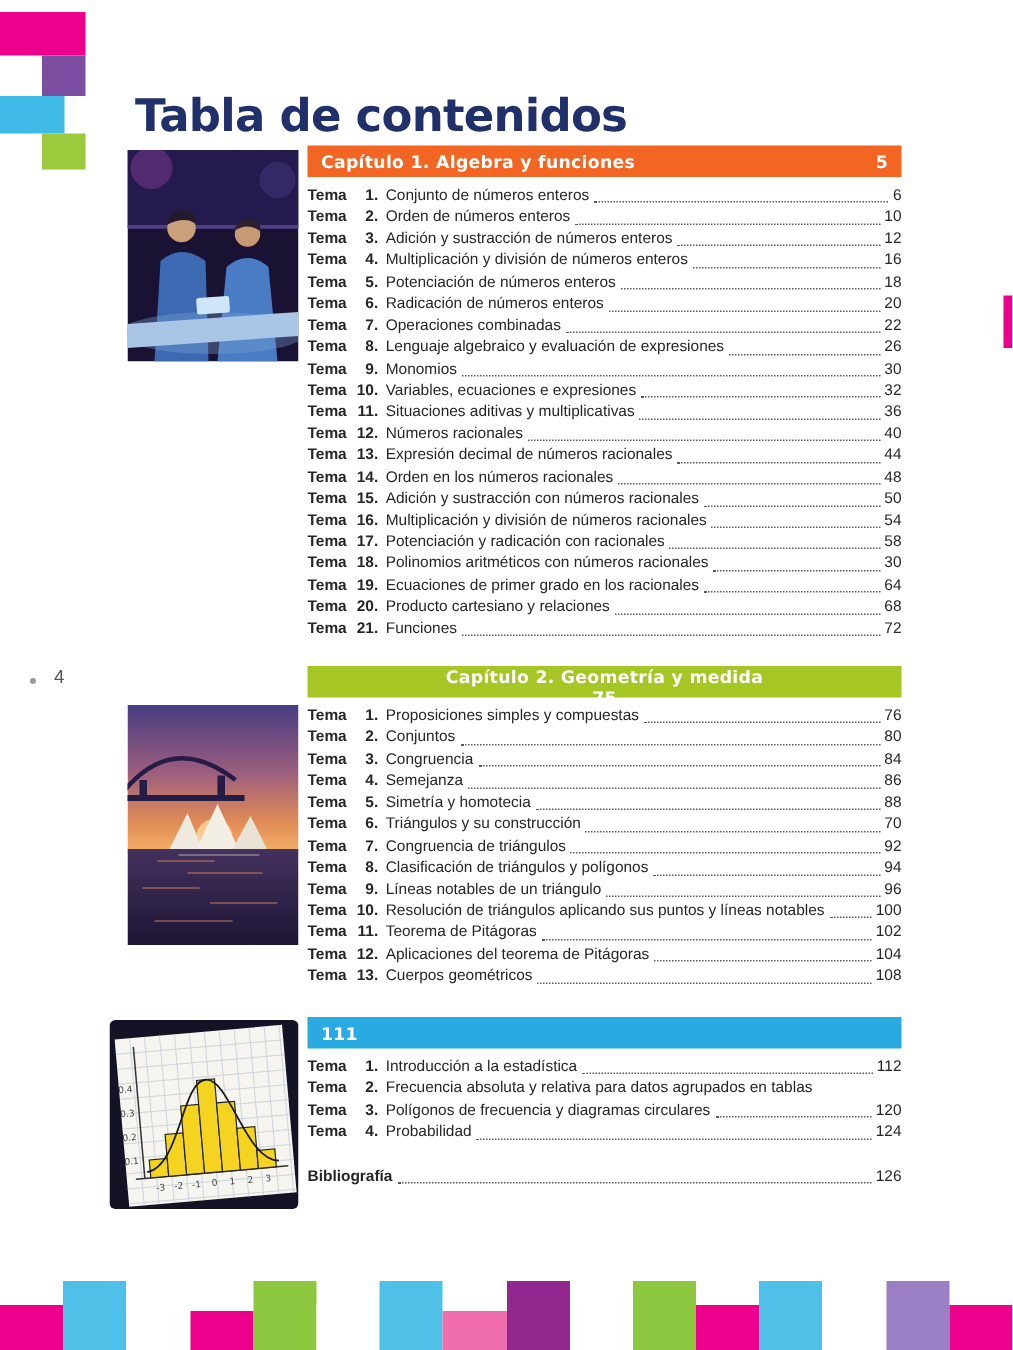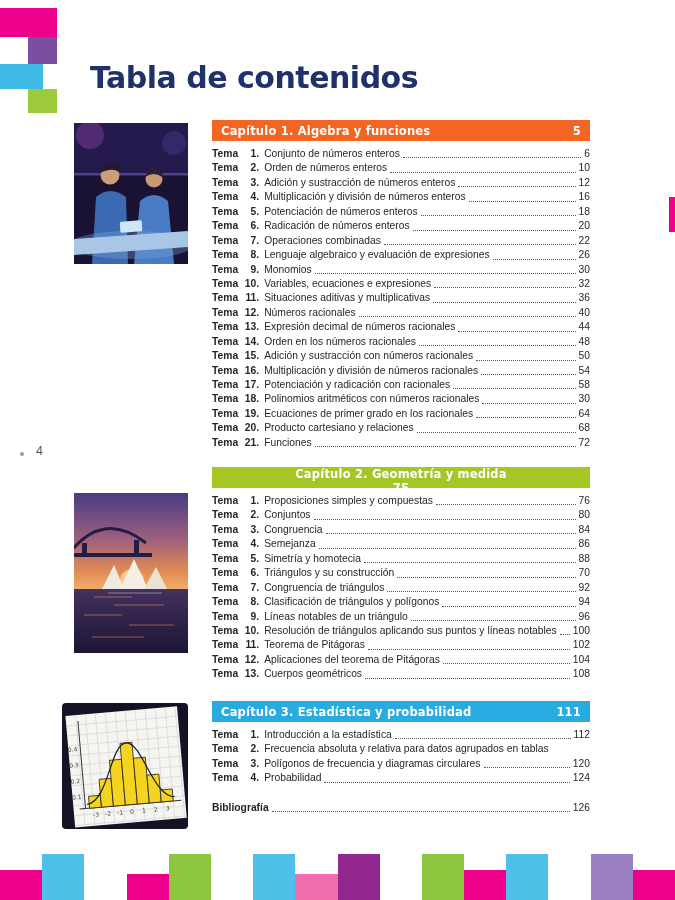--- a/index.html
+++ b/index.html
@@ -13,21 +13,21 @@
   .corner-b3{left:0;top:64px;width:43px;height:25px;}
   .corner-b4{left:28px;top:89px;width:29px;height:24px;}
   .edge-strip{position:absolute;right:0;top:197px;width:6px;height:35px;}
   .page-title{
     position:absolute;left:74px;top:44px;margin:16px;
     font-family:"DejaVu Sans",sans-serif;font-size:30px;font-weight:bold;
     color:#20306b;letter-spacing:-0.5px;
   }
   .margin-dot{position:absolute;left:20px;top:452px;width:4px;height:4px;border-radius:50%;background:#9a9a9a;}
   .folio{position:absolute;left:36px;top:444px;font-size:12.5px;color:#555;}
-  .chapter{position:absolute;left:74px;width:516px;display:flex;gap:24px;margin-top:23px;}
+  .chapter{position:absolute;left:85px;width:516px;display:flex;gap:6px;}
   .ch1{top:97px;}
   .ch2{top:444px;}
   .ch3{top:678px;}
   .ch-img{width:114px;flex:none;overflow:visible;}
   .ch1 .ch-img svg{margin-top:3px;display:block;}
   .ch2 .ch-img svg{margin-top:26px;display:block;}
   .ch3 .ch-img svg{margin-top:2px;margin-left:-12px;display:block;}
   .ch-content{flex:1;min-width:0;}
   .ch-header{
     height:21px;display:flex;align-items:center;justify-content:space-between;
@@ -408,21 +408,20 @@
             <text x="66" y="111">0</text>
             <text x="78" y="111">1</text>
             <text x="90" y="111">2</text>
             <text x="102" y="111">3</text>
           </g>
         </g>
       </svg>
     </div>
     <div class="ch-content">
       <div class="ch-header" style="background: rgb(41, 171, 226);">
-        <span>Capítulo 3. Estadística y probabilidad</span>
         <span>111</span>
       </div>
       <div class="topics">
           <div class="topic-line">
             <span class="topic-label">Tema</span>
             <span class="topic-num">1.</span>
             <span class="topic-title">Introducción a la estadística</span>
             <span class="dots"></span>
             <span class="topic-page">112</span>
           </div>

